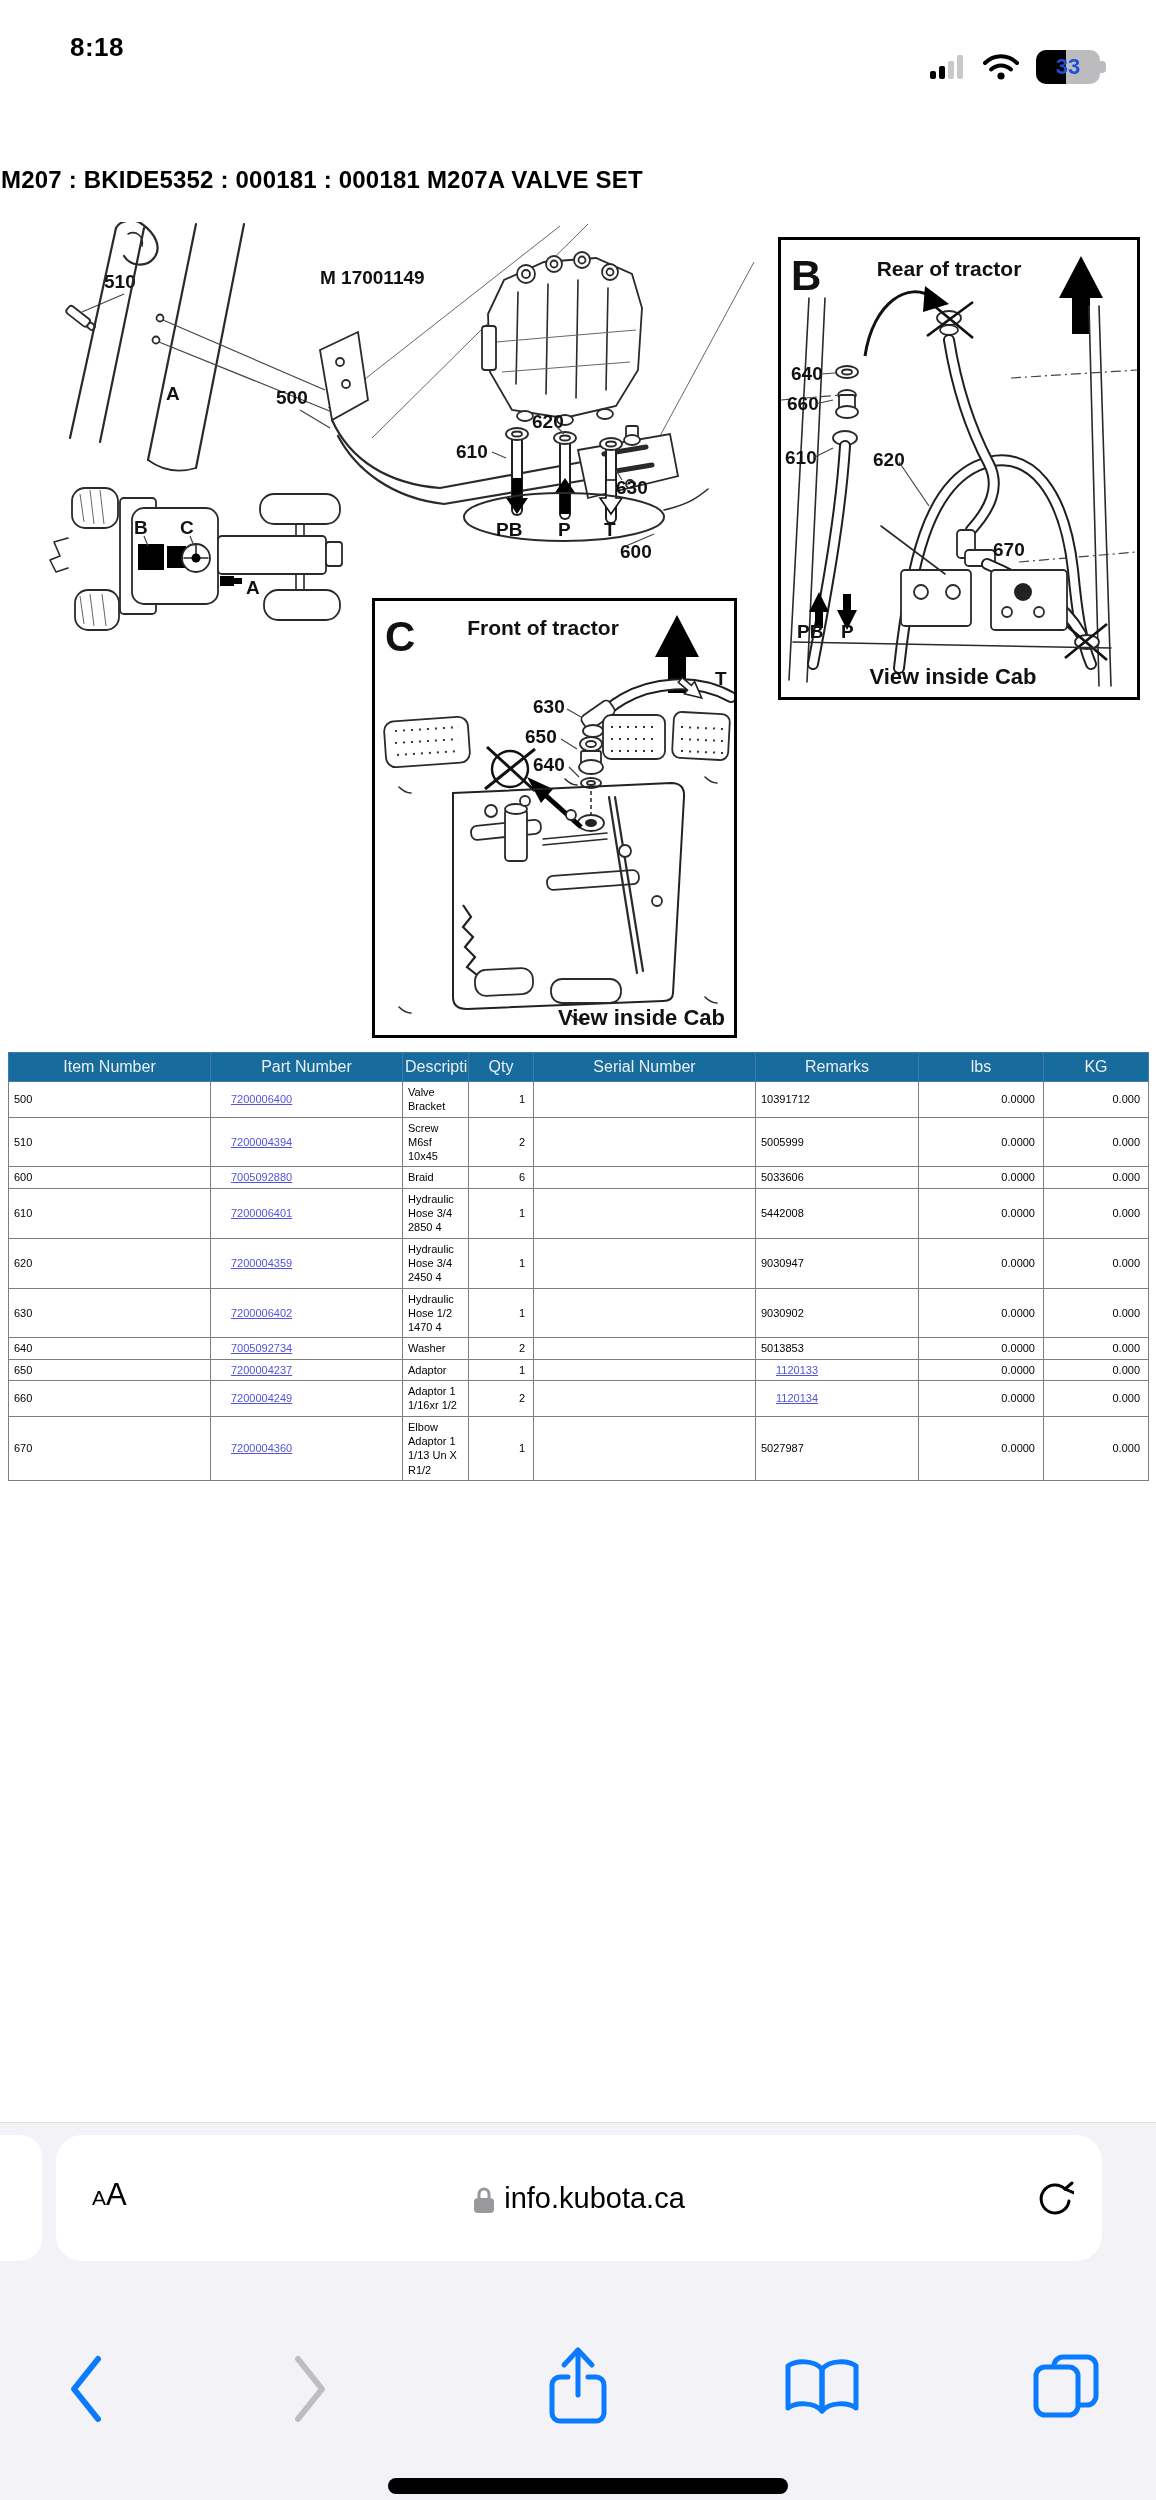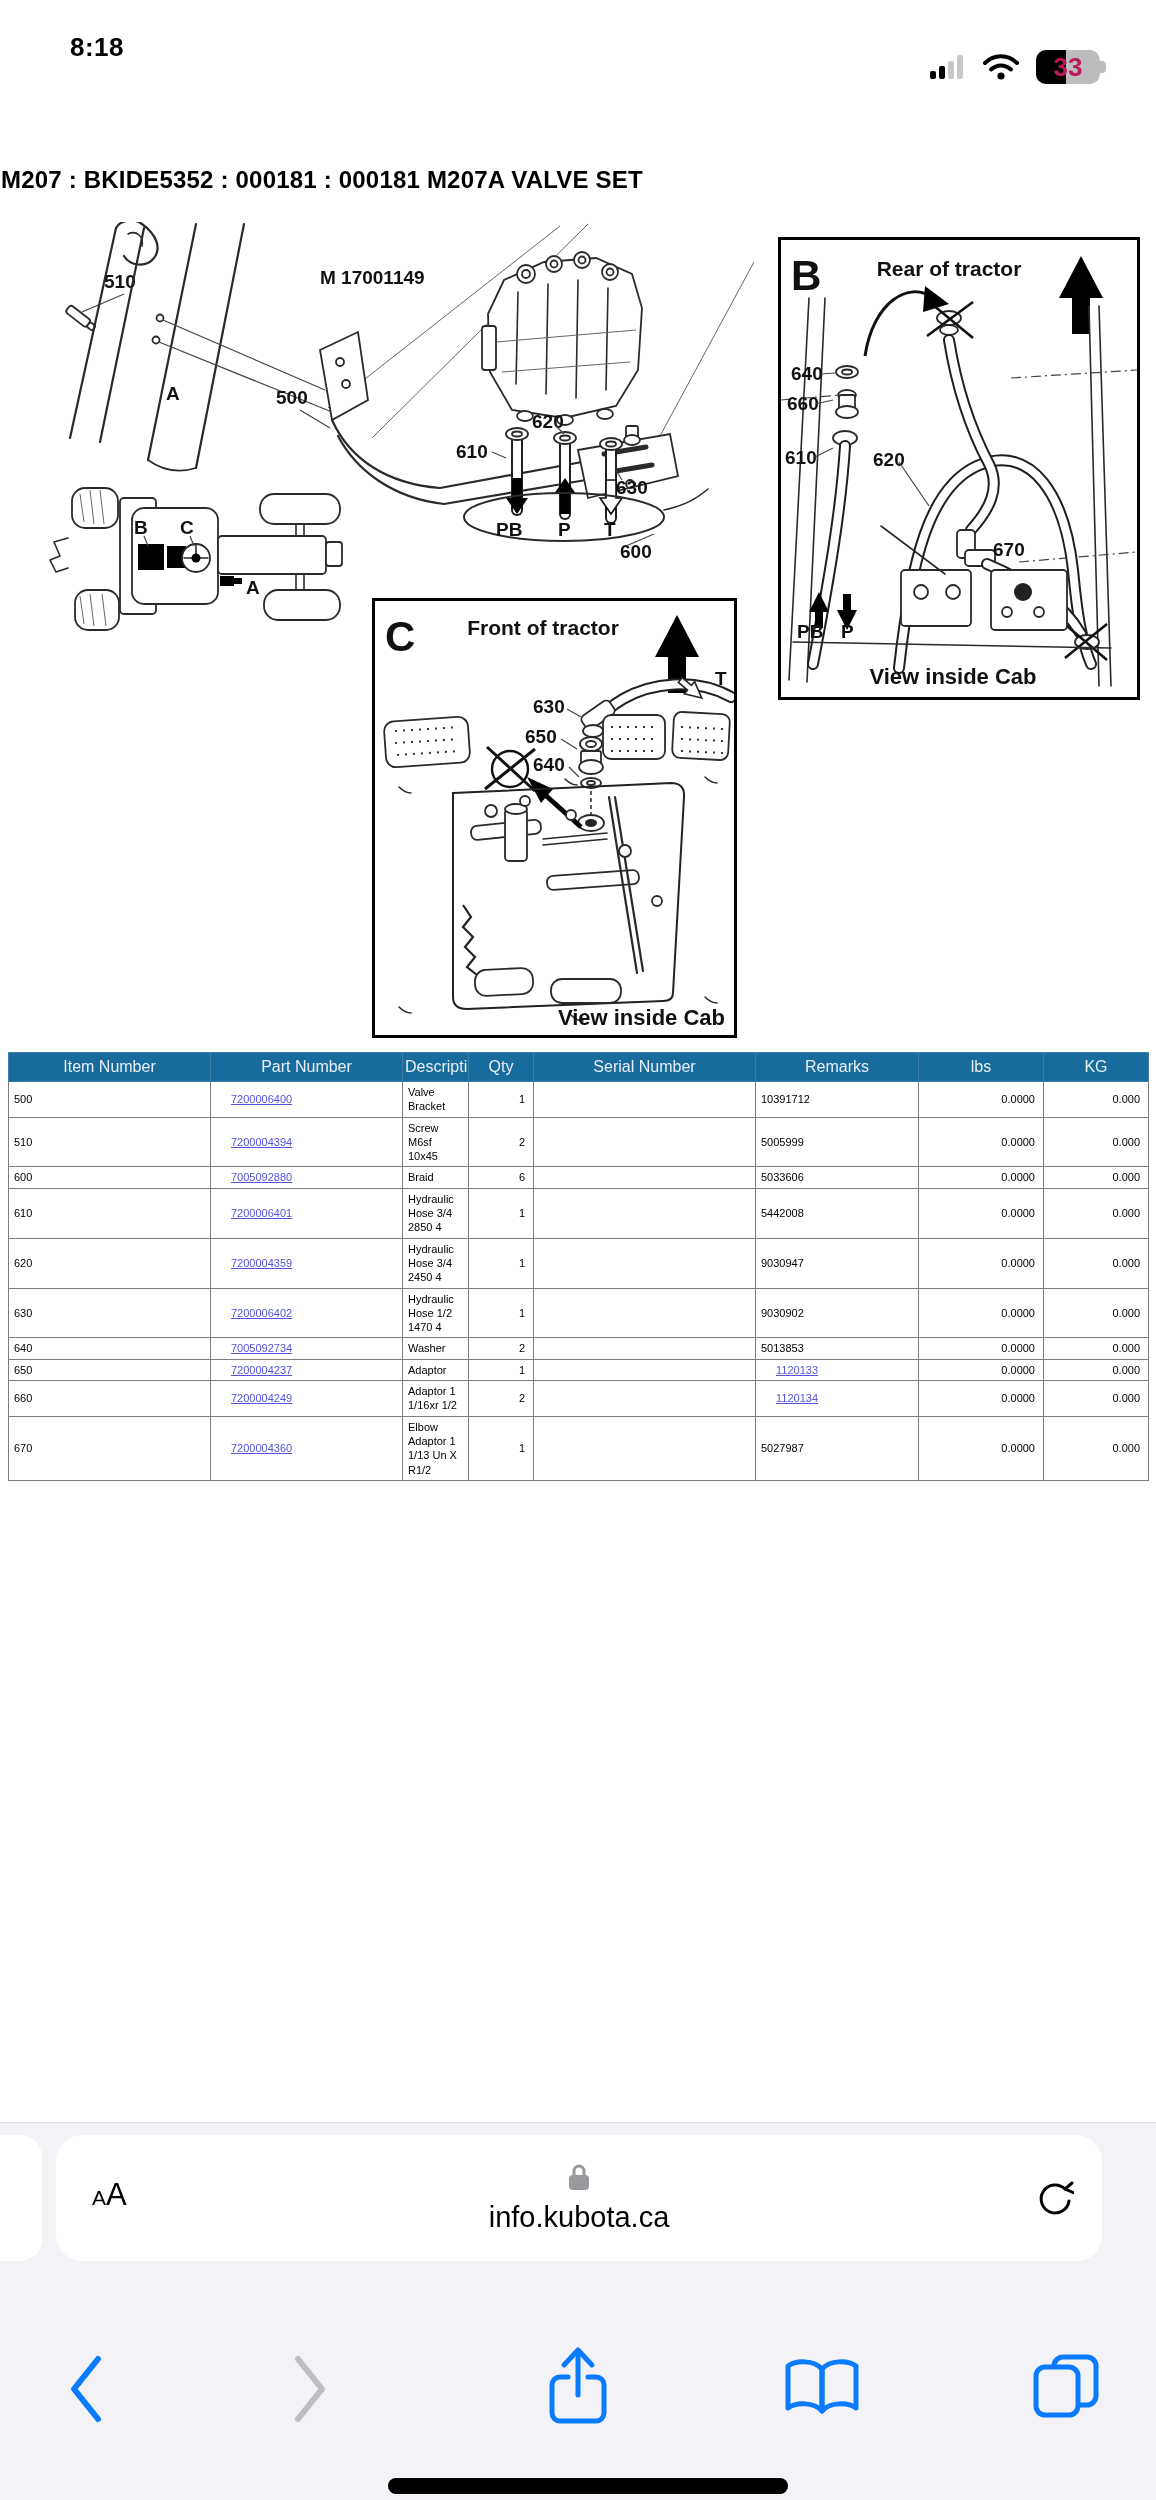--- a/index.html
+++ b/index.html
@@ -17,21 +17,21 @@
     font-size:26px; font-weight:600; letter-spacing:.5px;
   }
   .status-icons {
     position:absolute; right:50px; top:50px;
     display:flex; align-items:center; gap:16px;
   }
   .battery { position:relative; width:70px; height:34px; }
   .battery .shell { position:absolute; left:0; top:0; width:64px; height:34px; background:#bcbcbe; border-radius:10px; }
   .battery .fill  { position:absolute; left:0; top:0; width:30px; height:34px; background:#000; border-radius:10px 0 0 10px; }
   .battery .pct   { position:absolute; left:0; top:0; width:64px; height:34px; display:flex; align-items:center; justify-content:center;
-                    color:#be185d; font-size:26px; font-weight:700; }
+                    color:#1d4ed8; font-size:22px; font-weight:700; }
   .battery .nub   { position:absolute; right:0; top:11px; width:6px; height:12px; background:#bcbcbe; border-radius:0 4px 4px 0; }
   
   .page-title {
     position:absolute; left:1px; top:166px;
     font-size:24px; font-weight:700; letter-spacing:.2px;
   }
   
   .diagram-a { position:absolute; left:20px; top:222px; width:755px; height:432px; }
   .panel-b   { position:absolute; left:778px; top:237px; width:362px; height:463px; border:3px solid #000; background:#fff; }
   .panel-c   { position:absolute; left:372px; top:598px; width:365px; height:440px; border:3px solid #000; background:#fff; }
@@ -80,22 +80,22 @@
     background:#fff; border-radius:26px;
     display:flex; align-items:center;
   }
   .reader-btn {
     position:absolute; left:36px; top:0; height:126px;
     display:flex; align-items:baseline; padding-top:42px; cursor:pointer;
   }
   .reader-btn .a-sm { font-size:21px; }
   .reader-btn .a-lg { font-size:31px; }
   .domain-wrap {
-    margin:0 auto; display:flex; align-items:center; gap:9px;
-    font-size:29px; color:#000;flex-direction:column;
+    margin:0 auto; display:flex; align-items:flex-end; gap:9px;
+    font-size:29px; color:#000;
   }
   .refresh-btn { position:absolute; right:28px; top:44px; cursor:pointer; }
   .nav-icon { position:absolute; top:2342px; cursor:pointer; }
   .home-indicator {
     position:absolute; left:388px; top:2478px; width:400px; height:16px;
     border-radius:8px; background:#000;
   }
 </style>
 </head>
 <body>

